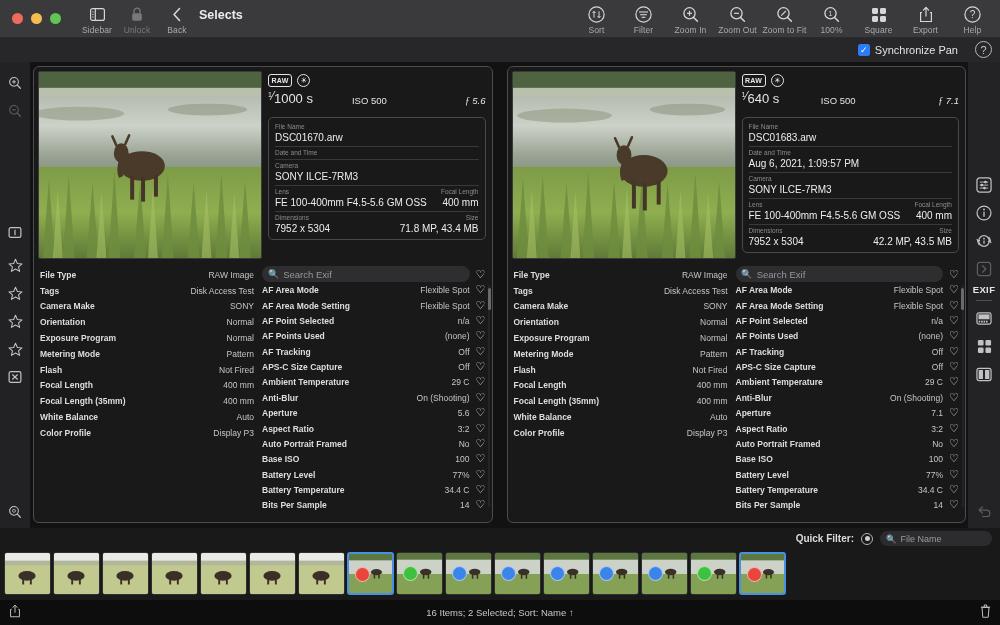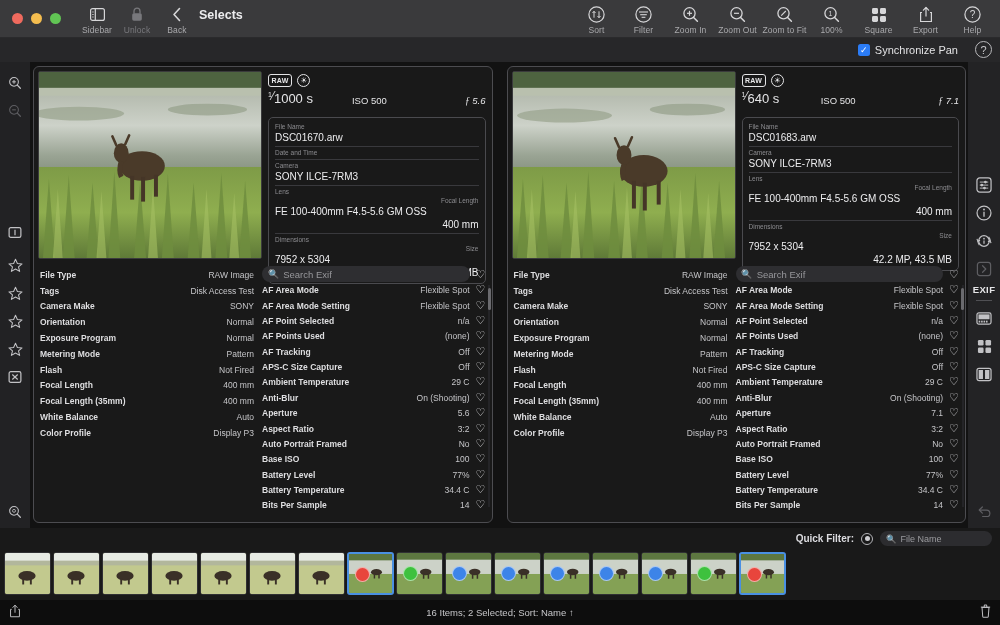--- a/index.html
+++ b/index.html
@@ -116,21 +116,21 @@
   .fstop .fs { font-style:italic; font-family:"Liberation Serif", serif; }
 
   .info-card {
     margin-top:11px; border:1px solid #4a4a4e; border-radius:5px;
     padding:3px 6px 2px 6px;
   }
   .ic-row { border-bottom:1px solid #39393d; padding:1px 0 2px 0; }
   .ic-row:last-child { border-bottom:none; }
   .ic-lab { font-size:6.5px; color:#8c8c90; line-height:9px; }
   .ic-val { font-size:10px; color:#ededef; line-height:13px; }
-  .ic-split { display:flex; justify-content:space-between;flex-direction:column; }
+  .ic-split { display:flex; justify-content:space-between; }
   .ic-split .right { text-align:right; }
 
   .pane-bot { display:flex; height:256px; padding:0 0 0 0; }
   .meta-left { width:224px; padding:4px 4px 0 6px; }
   .mrow { display:flex; justify-content:space-between; font-size:8.5px; padding:2.9px 0; }
   .mrow .k { color:#dedee0; font-weight:bold; }
   .mrow .v { color:#c6c6c9; }
 
   .exif-col { flex:1; padding:3px 0 0 4px; position:relative; }
   .search-line { display:flex; align-items:center; gap:5px; padding-right:5px;}
@@ -811,20 +811,24 @@
               <span>7.1</span>
             </span>
           </div>
 
           <div class="info-card">
             <div class="ic-row">
               <div class="ic-lab">File Name</div>
               <div class="ic-val">DSC01683.arw</div>
             </div>
             <div class="ic-row">
+              <div class="ic-lab">Date and Time</div>
+              <div class="ic-val">Aug 6, 2021, 1:09:57 PM</div>
+            </div>
+            <div class="ic-row">
               <div class="ic-lab">Camera</div>
               <div class="ic-val">SONY ILCE-7RM3</div>
             </div>
             <div class="ic-row">
               <div class="ic-split">
                 <span class="ic-lab">Lens</span>
                 <span class="ic-lab right">Focal Length</span>
               </div>
               <div class="ic-split">
                 <span class="ic-val">FE 100-400mm F4.5-5.6 GM OSS</span>

